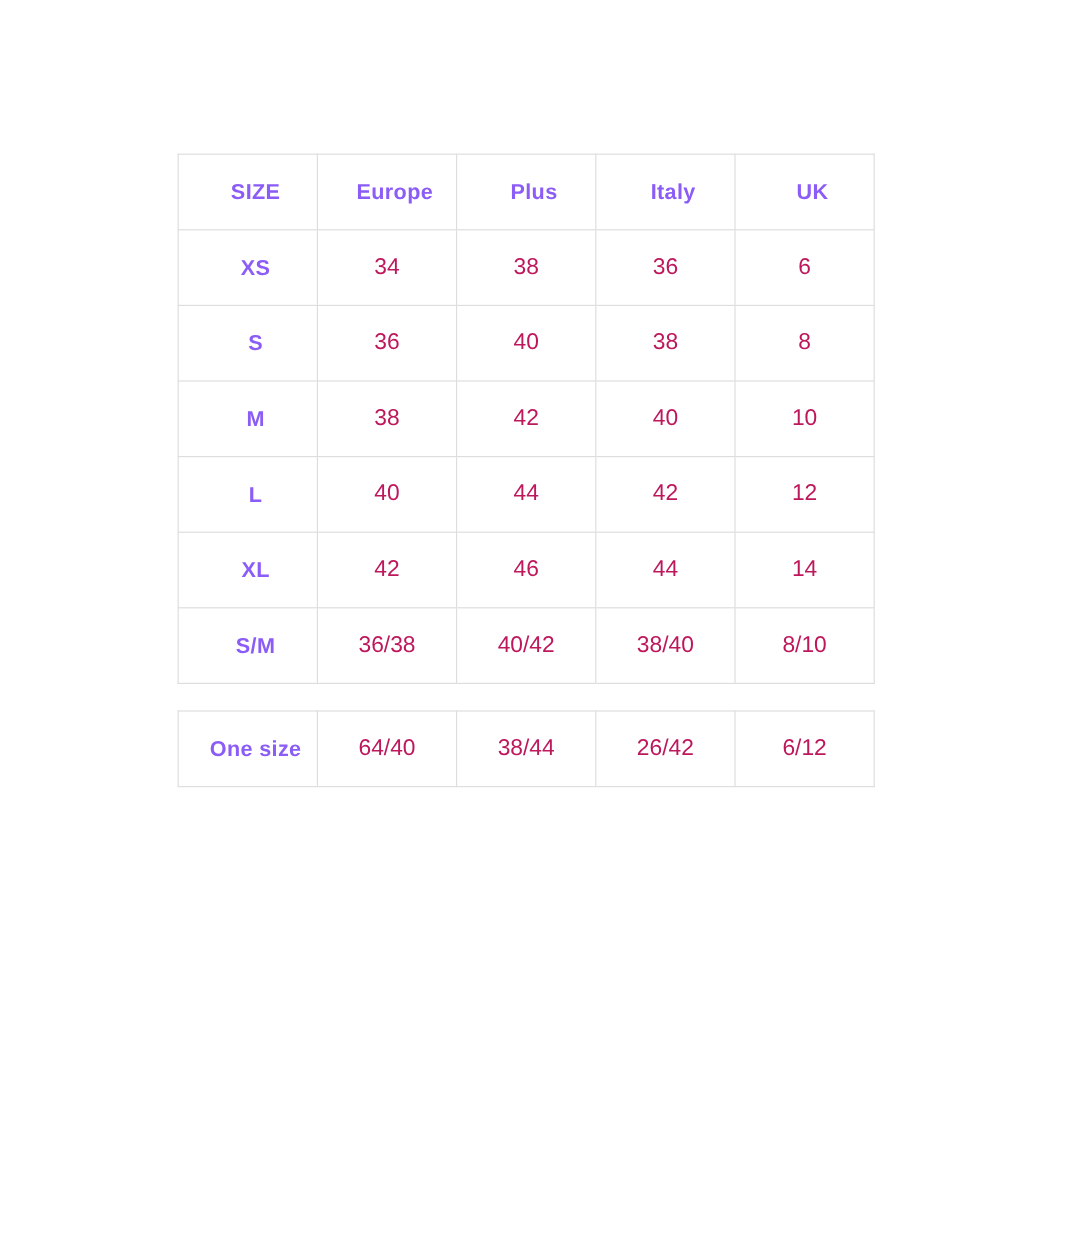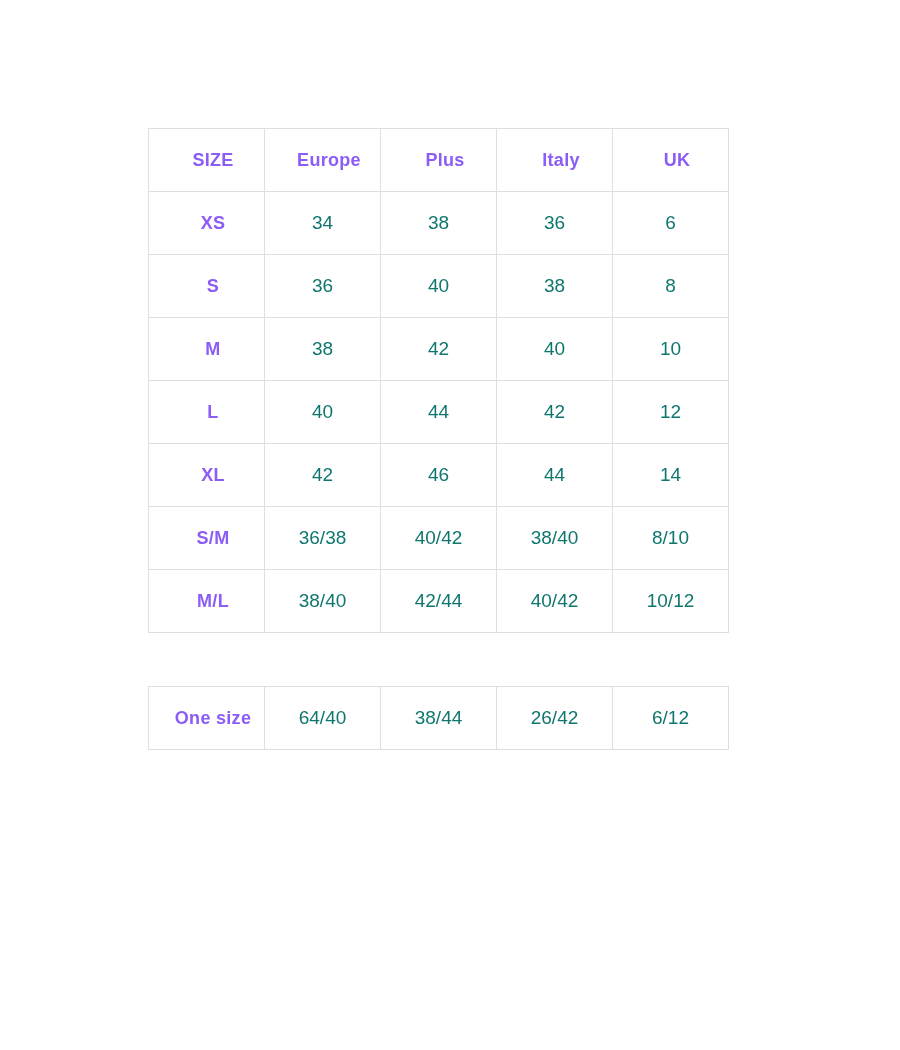--- a/index.html
+++ b/index.html
@@ -20,42 +20,42 @@
     left: 148px;
     top: 128px;
     width: 581px;
   }
   table.size-table {
     border-collapse: collapse;
     table-layout: fixed;
     width: 581px;
   }
   table.size-table + table.size-table {
-    margin-top: 53px;
+    margin-top: 22px;
   }
   table.size-table th,
   table.size-table td {
     border: 1px solid #dedede;
     height: 62px;
     text-align: center;
     vertical-align: middle;
     padding: 0;
     background: #ffffff;
   }
   table.size-table th {
     font-size: 18px;
     font-weight: 700;
     color: #8b5cf6;
     letter-spacing: 0.3px;
     padding-left: 13px;
   }
   table.size-table td {
     font-size: 19px;
     font-weight: 400;
-    color: #0f766e;
+    color: #be185d;
   }
 </style>
 </head>
 <body>
 
 <div class="canvas">
   <div class="chart-wrap">
 
     <table class="size-table">
       <thead>
@@ -103,27 +103,20 @@
           <td>44</td>
           <td>14</td>
         </tr>
         <tr>
           <th>S/M</th>
           <td>36/38</td>
           <td>40/42</td>
           <td>38/40</td>
           <td>8/10</td>
         </tr>
-        <tr>
-          <th>M/L</th>
-          <td>38/40</td>
-          <td>42/44</td>
-          <td>40/42</td>
-          <td>10/12</td>
-        </tr>
       </tbody>
     </table>
 
     <table class="size-table">
       <tbody>
         <tr>
           <th>One size</th>
           <td>64/40</td>
           <td>38/44</td>
           <td>26/42</td>

